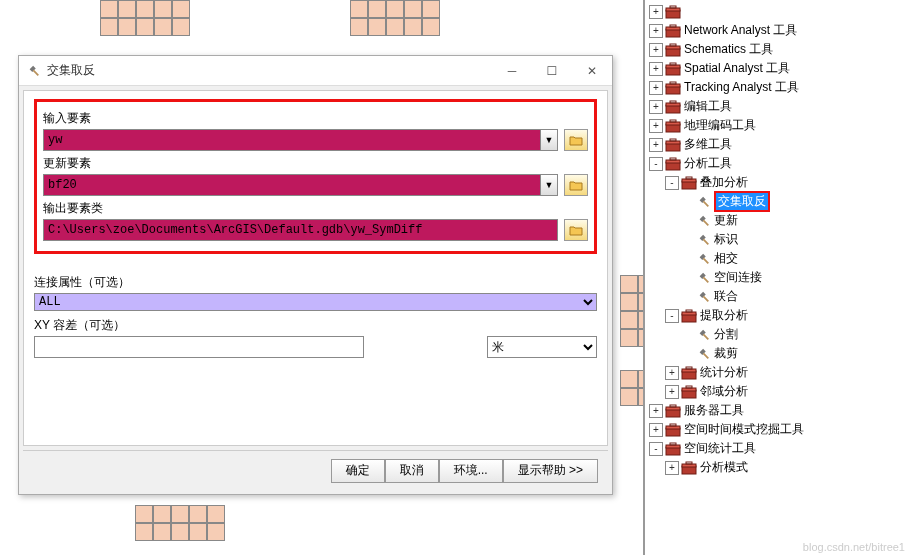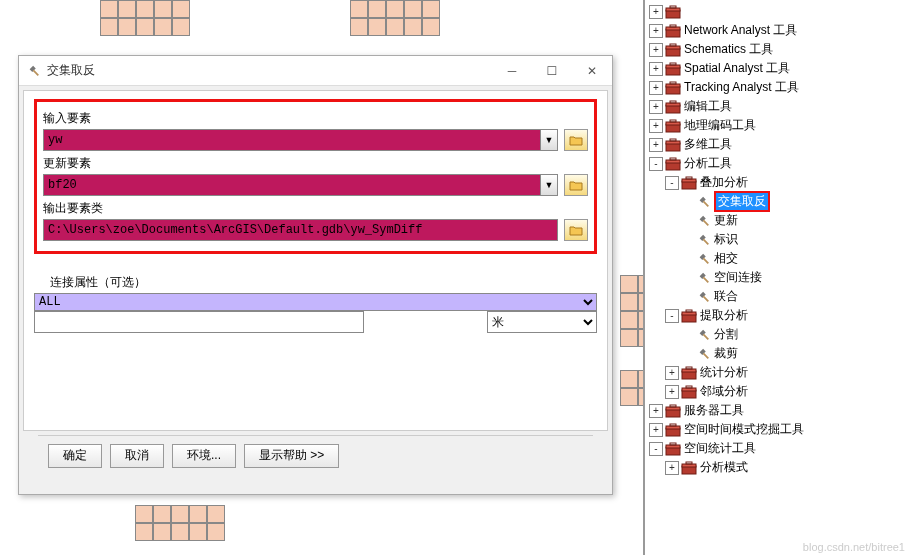--- a/index.html
+++ b/index.html
@@ -26,23 +26,23 @@
 .combo-wrap { flex: 1; display: flex; }
 .combo-wrap input { flex: 1; border-right: none; }
 .dd-btn { width: 18px; height: 22px; border: 1px solid #888; background: linear-gradient(#fff,#ddd); display:flex; align-items:center; justify-content:center; font-size: 9px; }
 .folder-btn { width: 24px; height: 22px; border: 1px solid #999; background: linear-gradient(#fffbe6,#f5d97e); display:flex; align-items:center; justify-content:center; }
 
 .select-full { width: 100%; height: 18px; border: 1px solid #888; font-family: "Courier New", monospace; font-size: 12px; background: #c4b5fd; }
 .unit-select { width: 110px; height: 22px; border: 1px solid #888; background:#fff; margin-left: 6px; }
 .xy-row { display:flex; align-items:center; }
 .xy-row input { width: 330px; height:22px; border:1px solid #888; padding:2px 4px; }
 .xy-spacer { flex:1; }
-.opt-label { color: #000; margin: 6px 16px 2px; font-family: Liberation Sans, sans-serif; }
-
-.dlg-footer { height: 40px; background: #f0f0f0; border-top: 1px solid #ccc; display:flex; align-items:center; justify-content:flex-start; padding: 0 10px; gap: 8px; margin:19px; margin-top:0; }
+.opt-label { color: #000; margin: 6px 0 2px; font-family: Liberation Sans, sans-serif; }
+
+.dlg-footer { height: 40px; background: #f0f0f0; border-top: 1px solid #ccc; display:flex; align-items:center; justify-content:flex-end; padding: 0 10px; margin:4px; margin-top:0; }
 .dlg-footer button { height: 24px; padding: 0 14px; border: 1px solid #999; background: linear-gradient(#fff,#e8e8e8); cursor: pointer; }
 
 
 .tree-panel { position: absolute; right: 0; top: 0; width: 272px; height: 555px; border-left: 2px solid #999; background: #fff; overflow: auto; padding: 2px 0; }
 .tree-row { display: flex; align-items: center; height: 19px; padding-left: 4px; white-space: nowrap; }
 .tw { width: 14px; height: 14px; display:inline-flex; align-items:center; justify-content:center; border:1px solid #888; font-size:10px; line-height:1; margin-right:2px; cursor:pointer; color:#333; background:#fff; }
 .sp { width: 16px; display:inline-block; }
 .toolbox-icon { width:16px; height:14px; margin-right:3px; }
 .hammer-sm { width:14px; height:14px; margin-right:3px; }
 .node-label { color:#000; }
@@ -159,20 +159,21 @@
             </svg>
           </div>
       </div>
     </div>
 
     <div class="opt-label">连接属性（可选）</div>
     <select class="select-full">
       <option>ALL</option>
     </select>
 
+    <div class="opt-label">XY 容差（可选）</div>
     <div class="xy-row">
       <input style="">
       <span class="xy-spacer"></span>
       <select class="unit-select"><option>米</option></select>
     </div>
   </div>
 
   <div class="dlg-footer">
     <button>确定</button>
     <button>取消</button>

